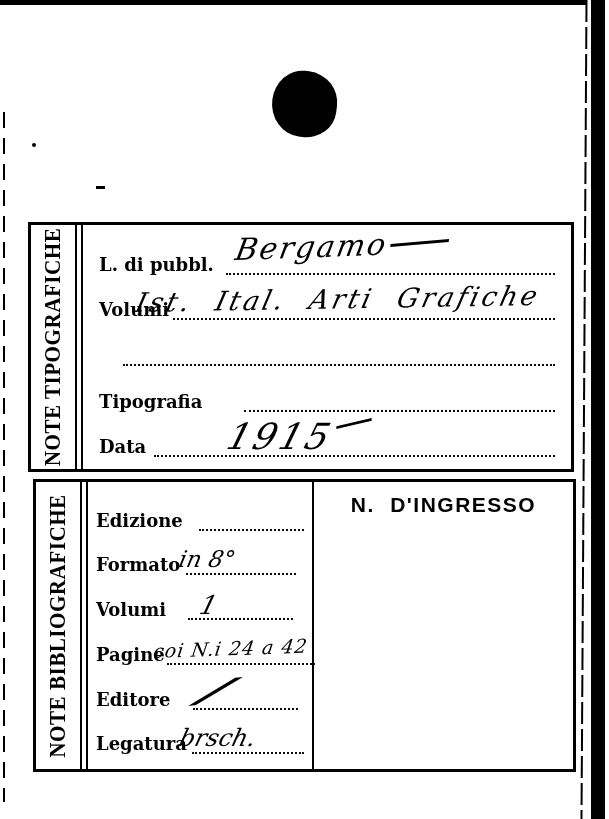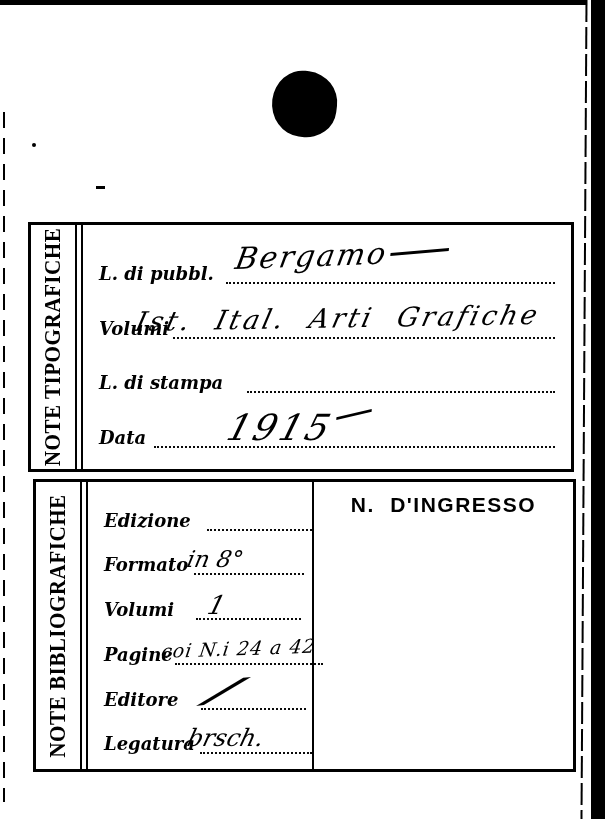--- a/index.html
+++ b/index.html
@@ -49,25 +49,25 @@
     position:absolute; left:50%; top:50%;
     transform: translate(-50%,-50%) rotate(-90deg) scaleX(0.92);
     white-space:nowrap;
     font-family:"Liberation Serif", serif;
     font-weight:bold; font-size:23px; letter-spacing:0.5px;
   }
   .fields {
     display:flex; flex-direction:column; justify-content:space-evenly;
     padding:4px 16px 6px 22px; flex:1; min-width:0;
   }
-  .sec2 .fields { flex:none; width:230px; padding:4px 0 8px 22px; }
+  .sec2 .fields { flex:none; width:230px; padding:4px 0 8px 14px; }
   .row { position:relative; display:flex; align-items:flex-end; height:40px; }
   .sec2 .row { height:38px; }
   .lbl {
-    font-weight:bold; font-style:italic; font-size:18px;
+    font-weight:bold; font-size:18px;
     white-space:nowrap; flex:none;
     font-family:"DejaVu Serif", serif;
   }
   .dots { border-bottom:2px dotted #0a0a0a; height:14px; flex:1; }
   .sec2 .dots { flex:none; }
   
   .r-pubbl   .dots { margin-left:12px; }
   .r-editore .dots { margin-left:4px;  }
   .r-stampa  .dots { margin-left:24px; }
   .r-tipo    .dots { margin-left:42px; }
@@ -128,24 +128,27 @@
         <span class="val v-pubbl">Bergamo</span>
       </div>
 
       <div class="row r-editore">
         <span class="lbl">Volumi</span>
         <span class="dots"></span>
         <span class="val v-editore">Ist. Ital. Arti Grafiche</span>
       </div>
 
       <div class="row r-stampa">
-        <span class="lbl">L. di stampa</span>
-        <span class="dots"></span>
-      </div>
-
+        <span class="dots"></span>
+      </div>
+
+      <div class="row r-tipo">
+        <span class="lbl">Tipografia</span>
+        <span class="dots"></span>
+      </div>
 
       <div class="row r-data">
         <span class="lbl">Data</span>
         <span class="dots"></span>
         <span class="val v-data">1915</span>
       </div>
 
     </div>
   </div>
 

